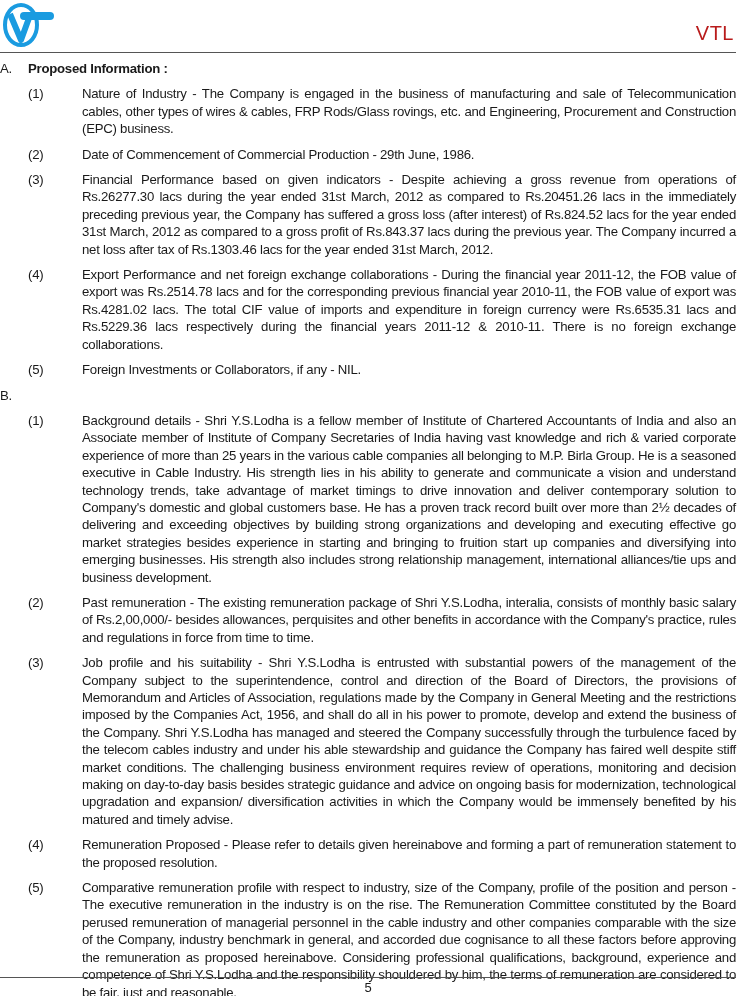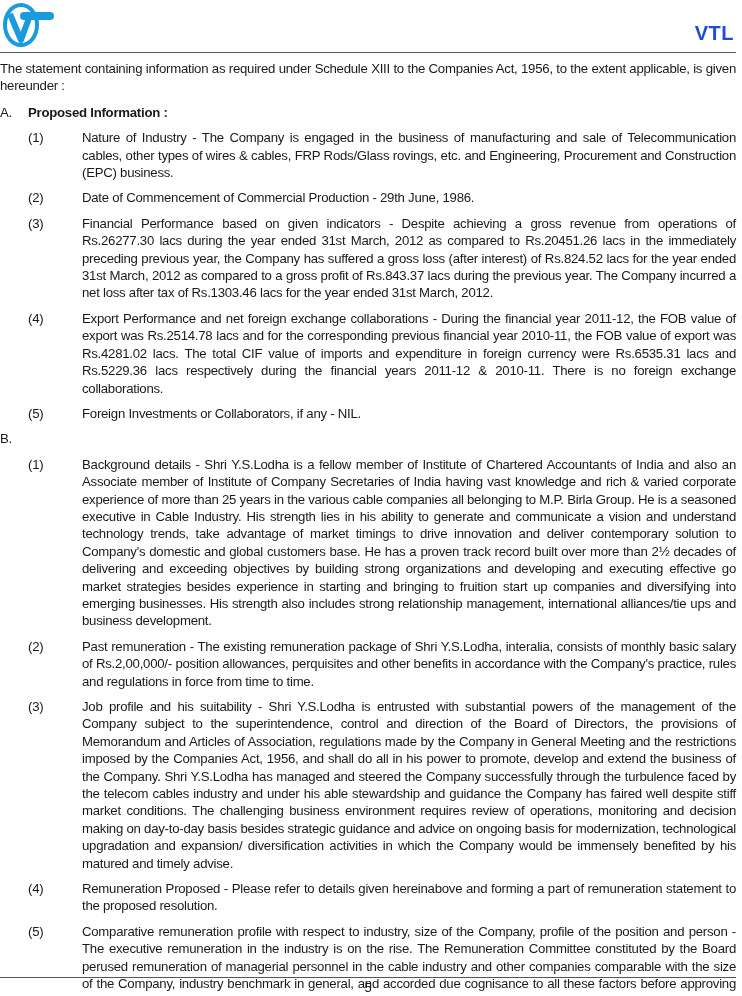--- a/index.html
+++ b/index.html
@@ -4,21 +4,21 @@
   <style>
     html, body { margin: 0; padding: 0; background: #ffffff; }
     body {
       width: 742px; height: 996px; position: relative; overflow: hidden;
       font-family: "Liberation Sans Narrow", "Liberation Sans", sans-serif;
       color: #1a1a1a;
     }
     .header { position: absolute; left: 0; top: 0; width: 742px; height: 54px; }
     .logo { position: absolute; left: 2px; top: 2px; width: 56px; height: 46px; }
     .brand { position: absolute; right: 8px; top: 22px; font-family: "Liberation Sans", sans-serif;
-      font-weight: bold; font-size: 20px; color: #1d4ed8; letter-spacing: 0.5px; text-align: right; }
+      font-weight: normal; font-size: 20px; color: #b91c1c; letter-spacing: 0.5px; text-align: right; }
     .rule-top { position: absolute; left: 0; top: 52px; width: 736px; height: 0; border-top: 1px solid #555; }
     .content {
       position: absolute; left: 0; top: 60px; width: 736px;
       font-size: 13.2px; line-height: 17.4px; letter-spacing: -0.25px; word-spacing: 0px;
     }
     .content p { margin: 0; text-align: justify; }
     .intro { margin-bottom: 9px !important; }
     .section { display: flex; margin-bottom: 8px; }
     .section .letter { width: 28px; flex: none; }
     .section .title { font-weight: bold; }
@@ -36,21 +36,20 @@
   <svg class="logo" viewBox="0 0 56 46">
     <ellipse cx="19" cy="23" rx="16" ry="20" fill="none" stroke="#1a9be0" stroke-width="4"></ellipse>
     <path d="M8 12 L19 38 L27 16" fill="none" stroke="#1a9be0" stroke-width="6" stroke-linejoin="round"></path>
     <rect x="18" y="10" width="34" height="8" rx="4" fill="#1a9be0"></rect>
   </svg>
   <div class="brand">VTL</div>
   <div class="rule-top"></div>
 </div>
 
 <div class="content">
-  <p class="intro">The statement containing information as required under Schedule XIII to the Companies Act, 1956, to the extent applicable, is given hereunder :</p>
 
   <div class="section">
     <span class="letter">A.</span>
     <span class="title">Proposed Information :</span>
   </div>
   <div class="item">
     <span class="num">(1)</span>
     <span class="text">Nature of Industry - The Company is engaged in the business of manufacturing and sale of Telecommunication cables, other types of wires &amp; cables, FRP Rods/Glass rovings, etc. and Engineering, Procurement and Construction (EPC) business.</span>
   </div>
   <div class="item">
@@ -72,21 +71,21 @@
 
   <div class="section">
     <span class="letter">B.</span>
   </div>
   <div class="item">
     <span class="num">(1)</span>
     <span class="text">Background details - Shri Y.S.Lodha is a fellow member of Institute of Chartered Accountants of India and also an Associate member of Institute of Company Secretaries of India having vast knowledge and rich &amp; varied corporate experience of more than 25 years in the various cable companies all belonging to M.P. Birla Group. He is a seasoned executive in Cable Industry. His strength lies in his ability to generate and communicate a vision and understand technology trends, take advantage of market timings to drive innovation and deliver contemporary solution to Company's domestic and global customers base. He has a proven track record built over more than 2½ decades of delivering and exceeding objectives by building strong organizations and developing and executing effective go market strategies besides experience in starting and bringing to fruition start up companies and diversifying into emerging businesses. His strength also includes strong relationship management, international alliances/tie ups and business development.</span>
   </div>
   <div class="item">
     <span class="num">(2)</span>
-    <span class="text">Past remuneration - The existing remuneration package of Shri Y.S.Lodha, interalia, consists of monthly basic salary of Rs.2,00,000/- position allowances, perquisites and other benefits in accordance with the Company's practice, rules and regulations in force from time to time.</span>
+    <span class="text">Past remuneration - The existing remuneration package of Shri Y.S.Lodha, interalia, consists of monthly basic salary of Rs.2,00,000/- besides allowances, perquisites and other benefits in accordance with the Company's practice, rules and regulations in force from time to time.</span>
   </div>
   <div class="item">
     <span class="num">(3)</span>
     <span class="text">Job profile and his suitability - Shri Y.S.Lodha is entrusted with substantial powers of the management of the Company subject to the superintendence, control and direction of the Board of Directors, the provisions of Memorandum and Articles of Association, regulations made by the Company in General Meeting and the restrictions imposed by the Companies Act, 1956, and shall do all in his power to promote, develop and extend the business of the Company. Shri Y.S.Lodha has managed and steered the Company successfully through the turbulence faced by the telecom cables industry and under his able stewardship and guidance the Company has faired well despite stiff market conditions. The challenging business environment requires review of operations, monitoring and decision making on day-to-day basis besides strategic guidance and advice on ongoing basis for modernization, technological upgradation and expansion/ diversification activities in which the Company would be immensely benefited by his matured and timely advise.</span>
   </div>
   <div class="item">
     <span class="num">(4)</span>
     <span class="text">Remuneration Proposed - Please refer to details given hereinabove and forming a part of remuneration statement to the proposed resolution.</span>
   </div>
   <div class="item">

